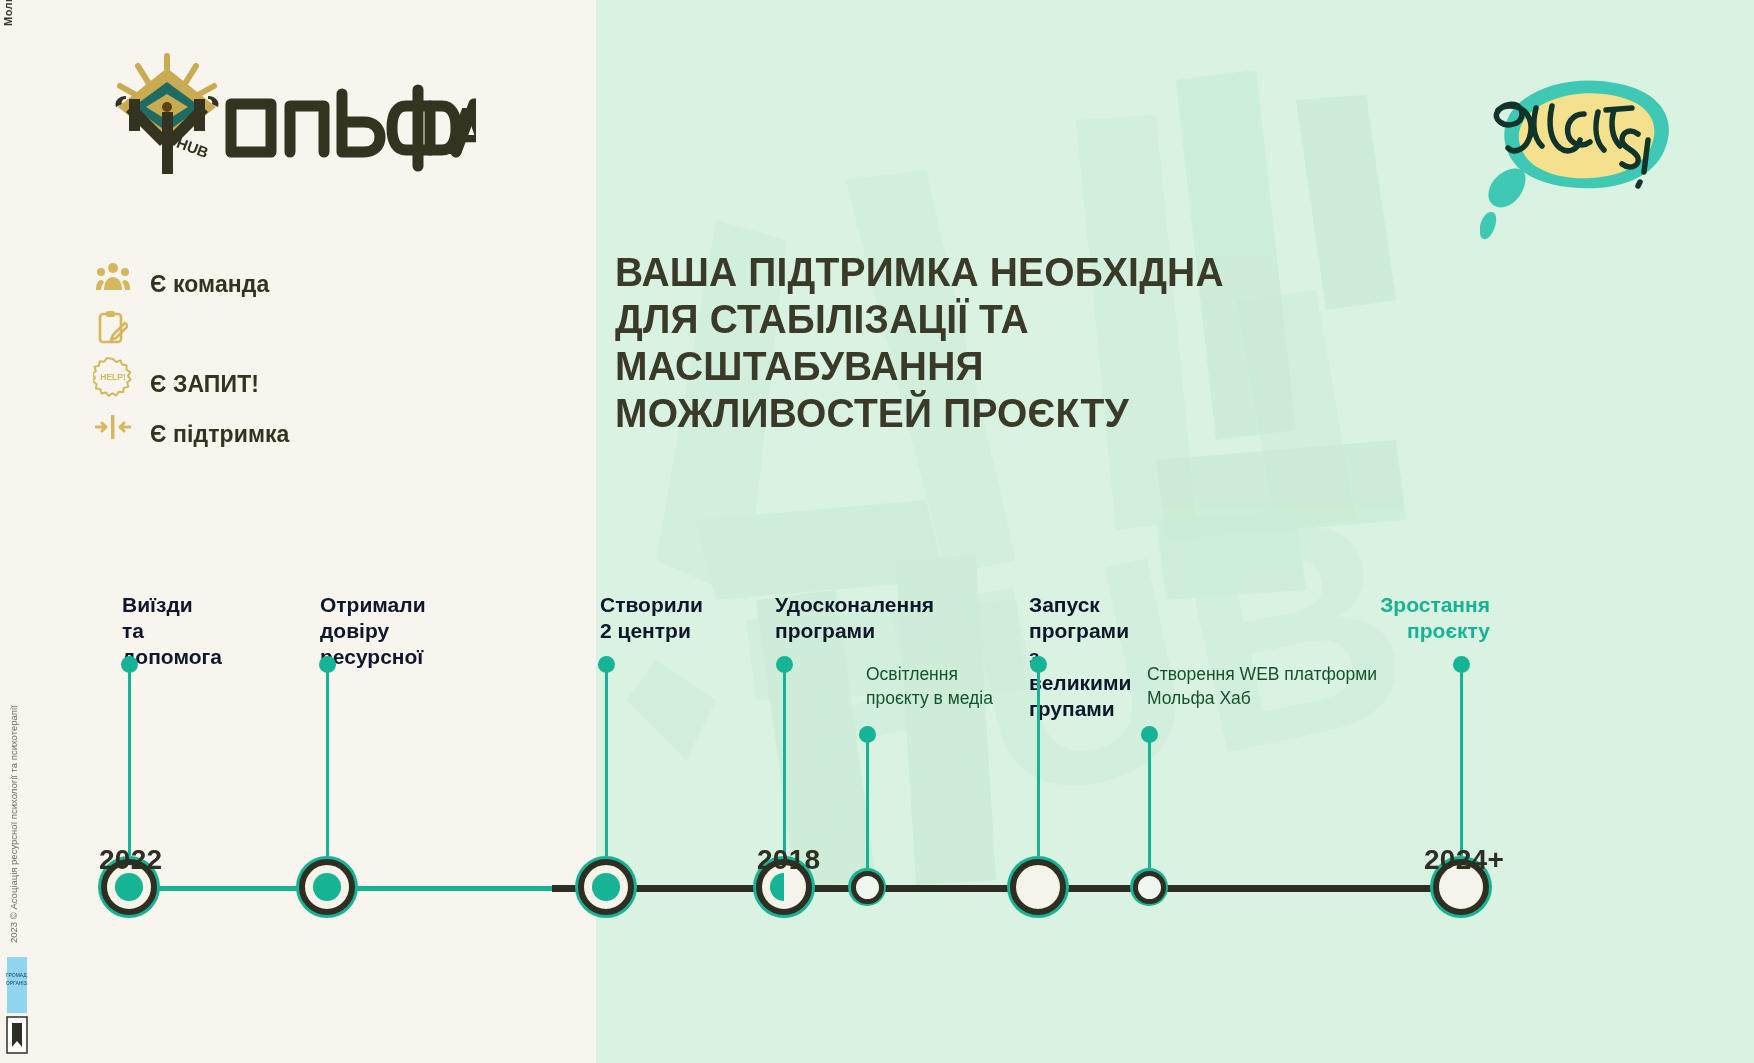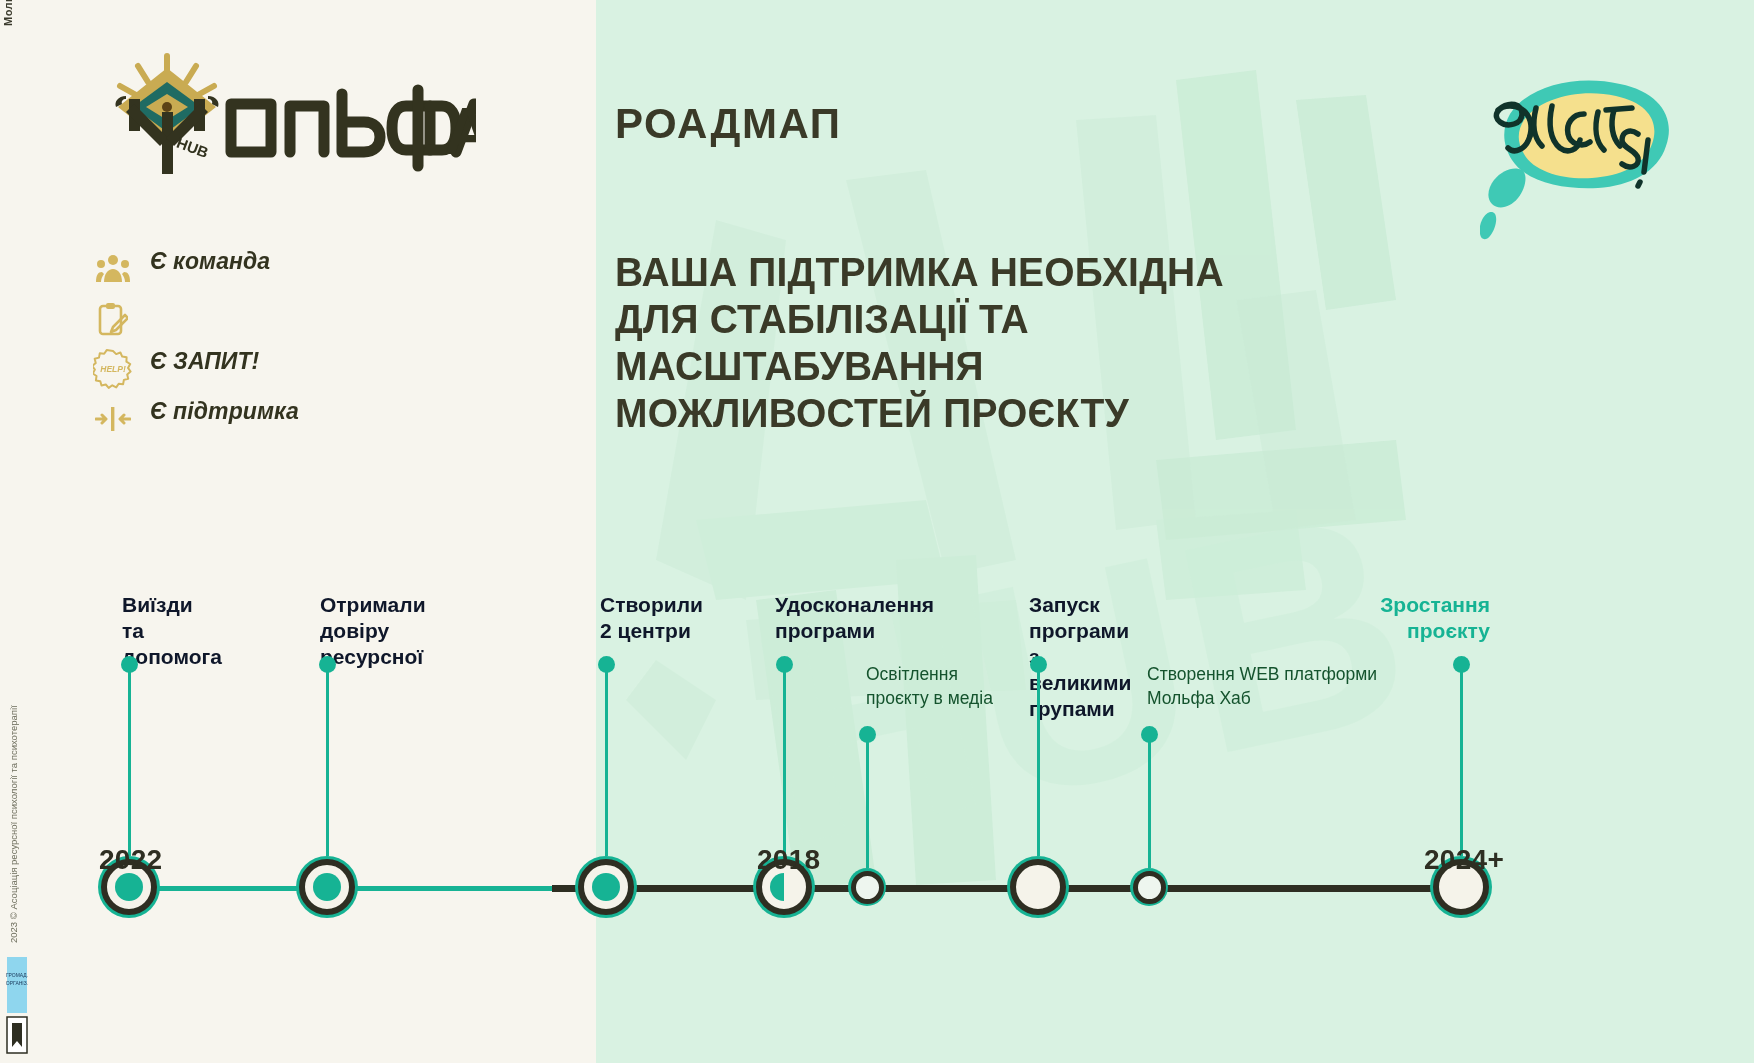--- a/index.html
+++ b/index.html
@@ -49,21 +49,21 @@
   .rail-logo {
     position: absolute; left: 6px; bottom: 8px; width: 22px; height: 100px;
   }
 
   
   .logo-wrap { position: absolute; left: 104px; top: 52px; }
 
   
   .bullets { position: absolute; left: 92px; top: 248px; width: 470px; }
   .bullet {
-    display: flex; align-items: flex-start; height: 50px; margin-bottom: 0px; font-style: italic;
+    display: flex; align-items: flex-end; height: 50px; margin-bottom: 0px;
   }
   .bullet .bicon {
     width: 42px; height: 42px; flex: 0 0 42px;
     display: flex; align-items: center; justify-content: center;
   }
   .bullet .btext {
     margin-left: 16px; font-size: 23px; font-weight: 700; color: #33331f;
     letter-spacing: .1px;
   }
   .bullet.caps .btext { font-weight: 800; }
@@ -281,21 +281,20 @@
         <svg width="36" height="26" viewBox="0 0 36 26">
           <rect x="16" y="1" width="3.4" height="24" fill="#d4b75f"></rect>
           <path d="M1 13 h9 M7 9 l4 4 -4 4" fill="none" stroke="#d4b75f" stroke-width="3" stroke-linecap="round" stroke-linejoin="round"></path>
           <path d="M35 13 h-9 M29 9 l-4 4 4 4" fill="none" stroke="#d4b75f" stroke-width="3" stroke-linecap="round" stroke-linejoin="round"></path>
         </svg>
       </span>
       <span class="btext">Є підтримка</span>
     </div>
   </div>
 
-  <div class="kicker">РОАДМАП</div>
 
   <div class="headline">
     <div>ВАША ПІДТРИМКА НЕОБХІДНА</div>
     <div>ДЛЯ СТАБІЛІЗАЦІЇ ТА</div>
     <div>МАСШТАБУВАННЯ</div>
     <div>МОЖЛИВОСТЕЙ ПРОЄКТУ</div>
   </div>
 
   <div class="sticker">
     <svg width="200" height="180" viewBox="0 0 200 180">

